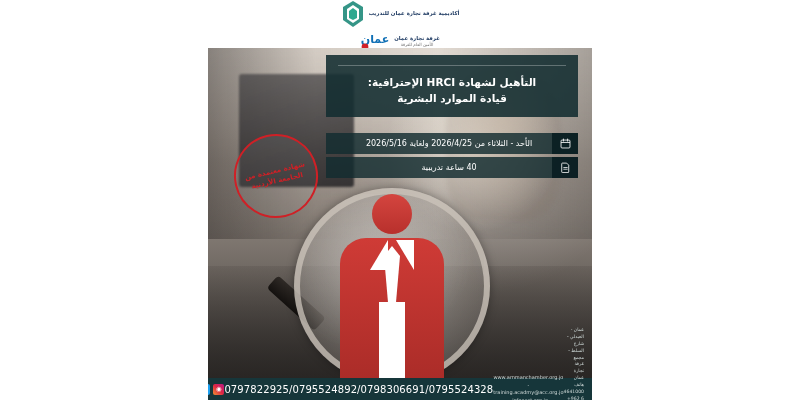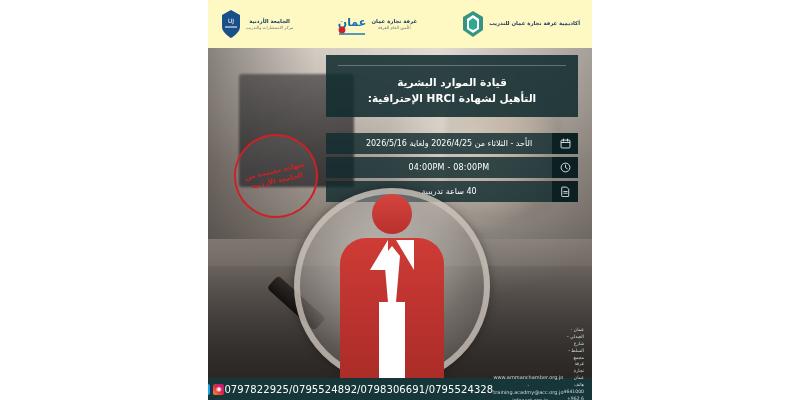--- a/index.html
+++ b/index.html
@@ -28,26 +28,27 @@
     height: 400px;
     overflow: hidden;
     background: #d9d5d0;
   }
   
   .header-band {
     position: absolute;
     left: 0; top: 0;
     width: 384px;
     height: 48px;
-    background: #fef9c3;
+    background: #ffffff;
     display: flex;
     align-items: center;
     justify-content: space-between;
     padding: 0 12px;
     box-sizing: border-box;
+    flex-direction: column;
   }
   .logo {
     display: flex;
     align-items: center;
     gap: 4px;
   }
   .logo-mark {
     width: 26px;
     height: 26px;
     flex: 0 0 auto;
@@ -400,46 +401,37 @@
     <div class="photo">
       <div class="office-blur"></div>
       <div class="glow"></div>
       <div class="monitor"></div>
       <div class="person-blur"></div>
       <div class="desk"></div>
     </div>
 
     <div class="title-panel">
       <div class="title-divider"></div>
+      <div class="course-title">التأهيل لشهادة HRCI الإحترافية:</div>
       <div class="course-title">قيادة الموارد البشرية</div>
-      <div class="course-title">التأهيل لشهادة HRCI الإحترافية:</div>
     </div>
 
     <div class="info-rows">
 
       <div class="info-row">
         <div class="info-icon">
           <svg viewBox="0 0 16 16" width="11" height="11" aria-hidden="true">
             <rect x="1.5" y="3" width="13" height="11.5" rx="1.4" fill="none" stroke="#ffffff" stroke-width="1.2"></rect>
             <path d="M1.5 6.5 h13" stroke="#ffffff" stroke-width="1.2"></path>
             <path d="M5 1.5 v3 M11 1.5 v3" stroke="#ffffff" stroke-width="1.2" stroke-linecap="round"></path>
           </svg>
         </div>
         <div class="info-text">الأحد - الثلاثاء من 2026/4/25 ولغاية 2026/5/16</div>
       </div>
 
-      <div class="info-row">
-        <div class="info-icon">
-          <svg viewBox="0 0 16 16" width="11" height="11" aria-hidden="true">
-            <circle cx="8" cy="8" r="6.4" fill="none" stroke="#ffffff" stroke-width="1.2"></circle>
-            <path d="M8 4.4 V8 l2.6 1.8" fill="none" stroke="#ffffff" stroke-width="1.2" stroke-linecap="round"></path>
-          </svg>
-        </div>
-        <div class="info-text">04:00PM - 08:00PM</div>
-      </div>
 
       <div class="info-row">
         <div class="info-icon">
           <svg viewBox="0 0 16 16" width="11" height="11" aria-hidden="true">
             <path d="M3.5 1.6 h6.2 l3 3 v9.8 a1 1 0 0 1 -1 1 h-8.2 a1 1 0 0 1 -1 -1 V2.6 a1 1 0 0 1 1 -1 z" fill="none" stroke="#ffffff" stroke-width="1.2"></path>
             <path d="M5.5 8 h5 M5.5 10.5 h5" stroke="#ffffff" stroke-width="1.1" stroke-linecap="round"></path>
           </svg>
         </div>
         <div class="info-text">40 ساعة تدريبية</div>
       </div>

